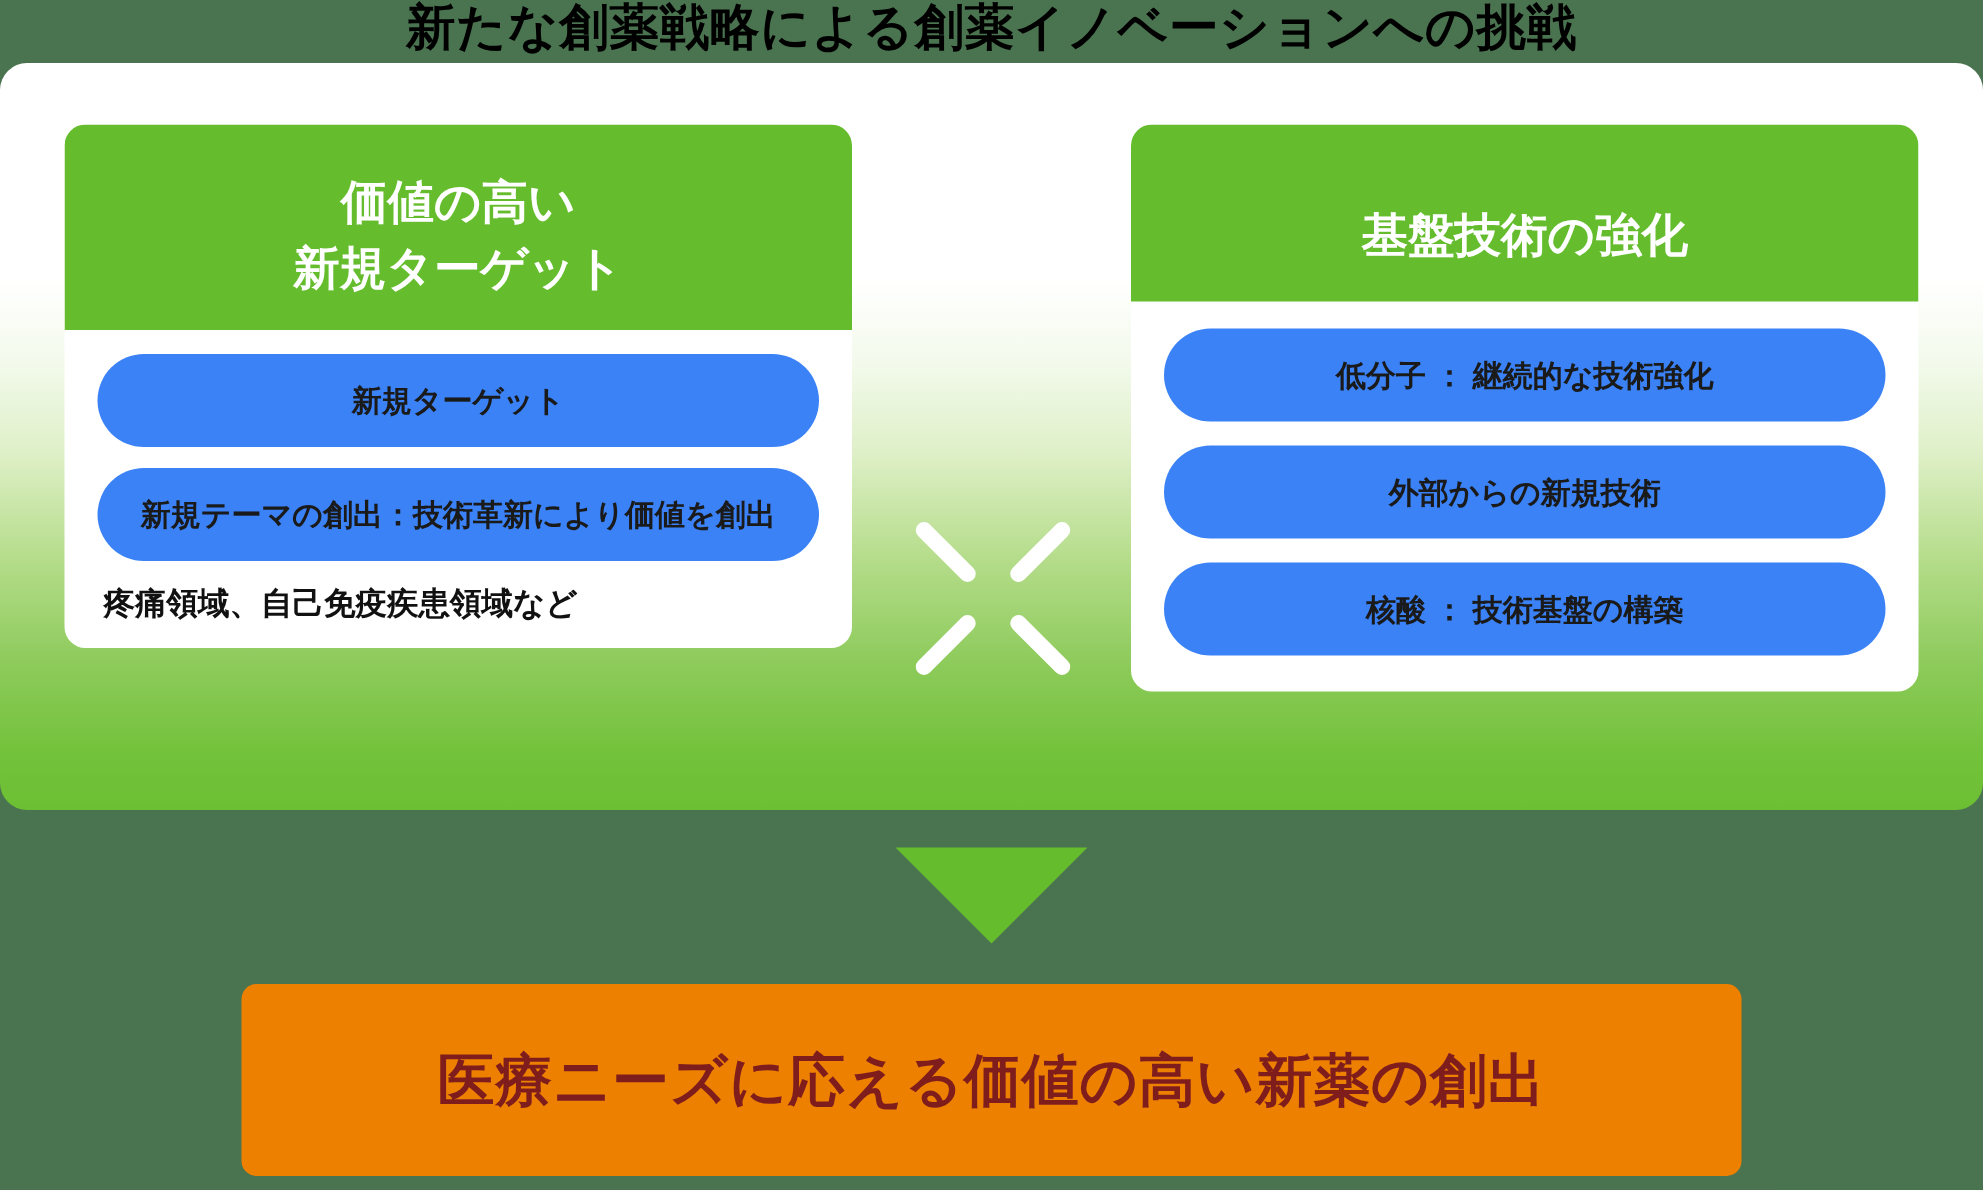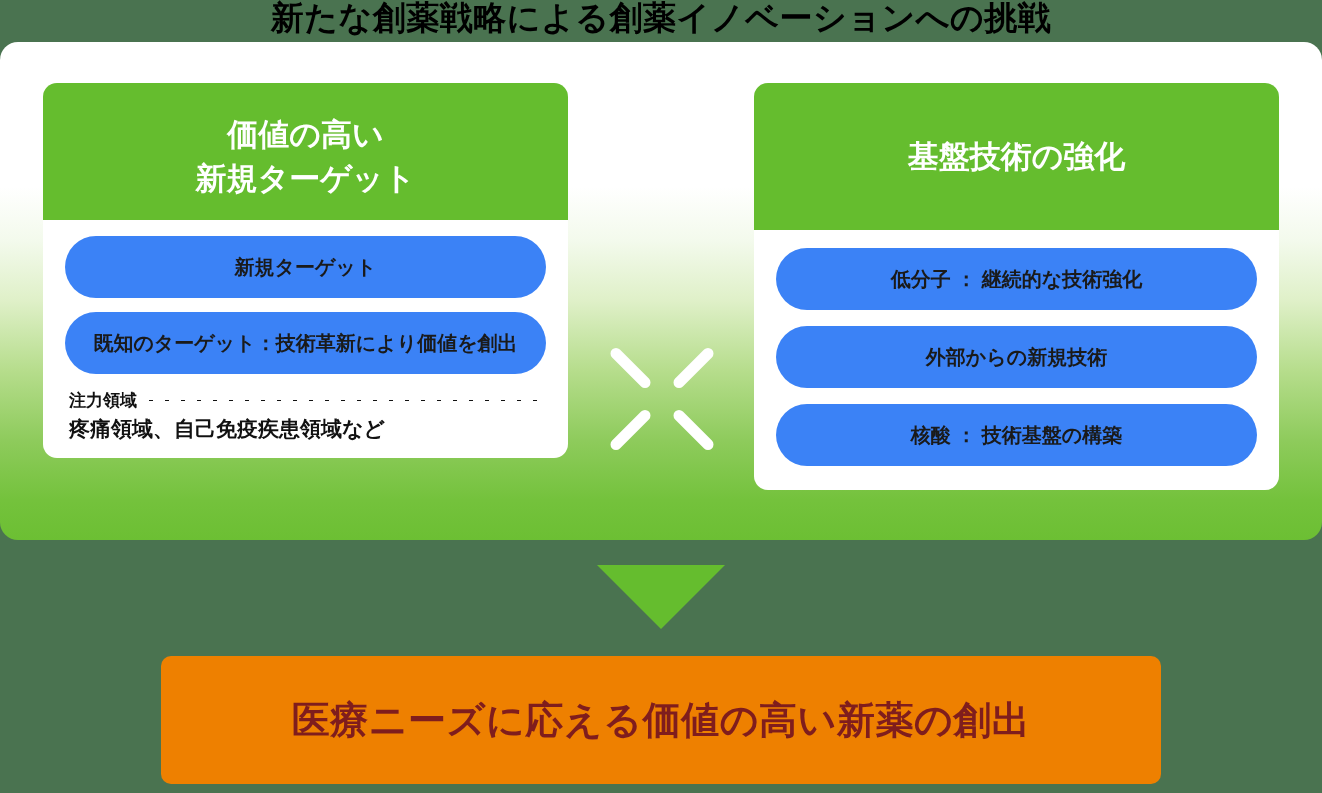--- a/index.html
+++ b/index.html
@@ -77,21 +77,21 @@
     text-align: center;
     font-weight: bold;
     font-size: 31px;
     line-height: 44px;
     box-sizing: border-box;
   }
   .card-header.two-line {
     padding: 30px 10px 19px;
   }
   .card-header.one-line {
-    padding: 52px 10px 51px;
+    padding: 52px 10px 22px;
   }
   .card-header .hdr-line { display: block; }
 
   .card-body {
     padding: 16px 22px 20px;
     box-sizing: border-box;
   }
   .card-left .card-body  { padding-bottom: 14px; }
   .card-right .card-body { padding: 18px 22px 24px; }
 
@@ -215,27 +215,23 @@
 
       <div class="card-header two-line">
         <span class="hdr-line">価値の高い</span>
         <span class="hdr-line">新規ターゲット</span>
       </div>
 
       <div class="card-body">
 
         <div class="pill">新規ターゲット</div>
 
-        <div class="pill">既知のターゲット：技術革新により価値を創出</div>
+        <div class="pill">新規テーマの創出：技術革新により価値を創出</div>
 
         <div class="focus-note">
-          <div class="focus-lead">
-            <span>注力領域</span>
-            <span class="dots"></span>
-          </div>
           <div class="focus-detail">疼痛領域、自己免疫疾患領域など</div>
         </div>
 
       </div>
     </div>
 
     <div class="multiply-mark">
       <span class="s-tl"></span>
       <span class="s-tr"></span>
       <span class="s-bl"></span>

